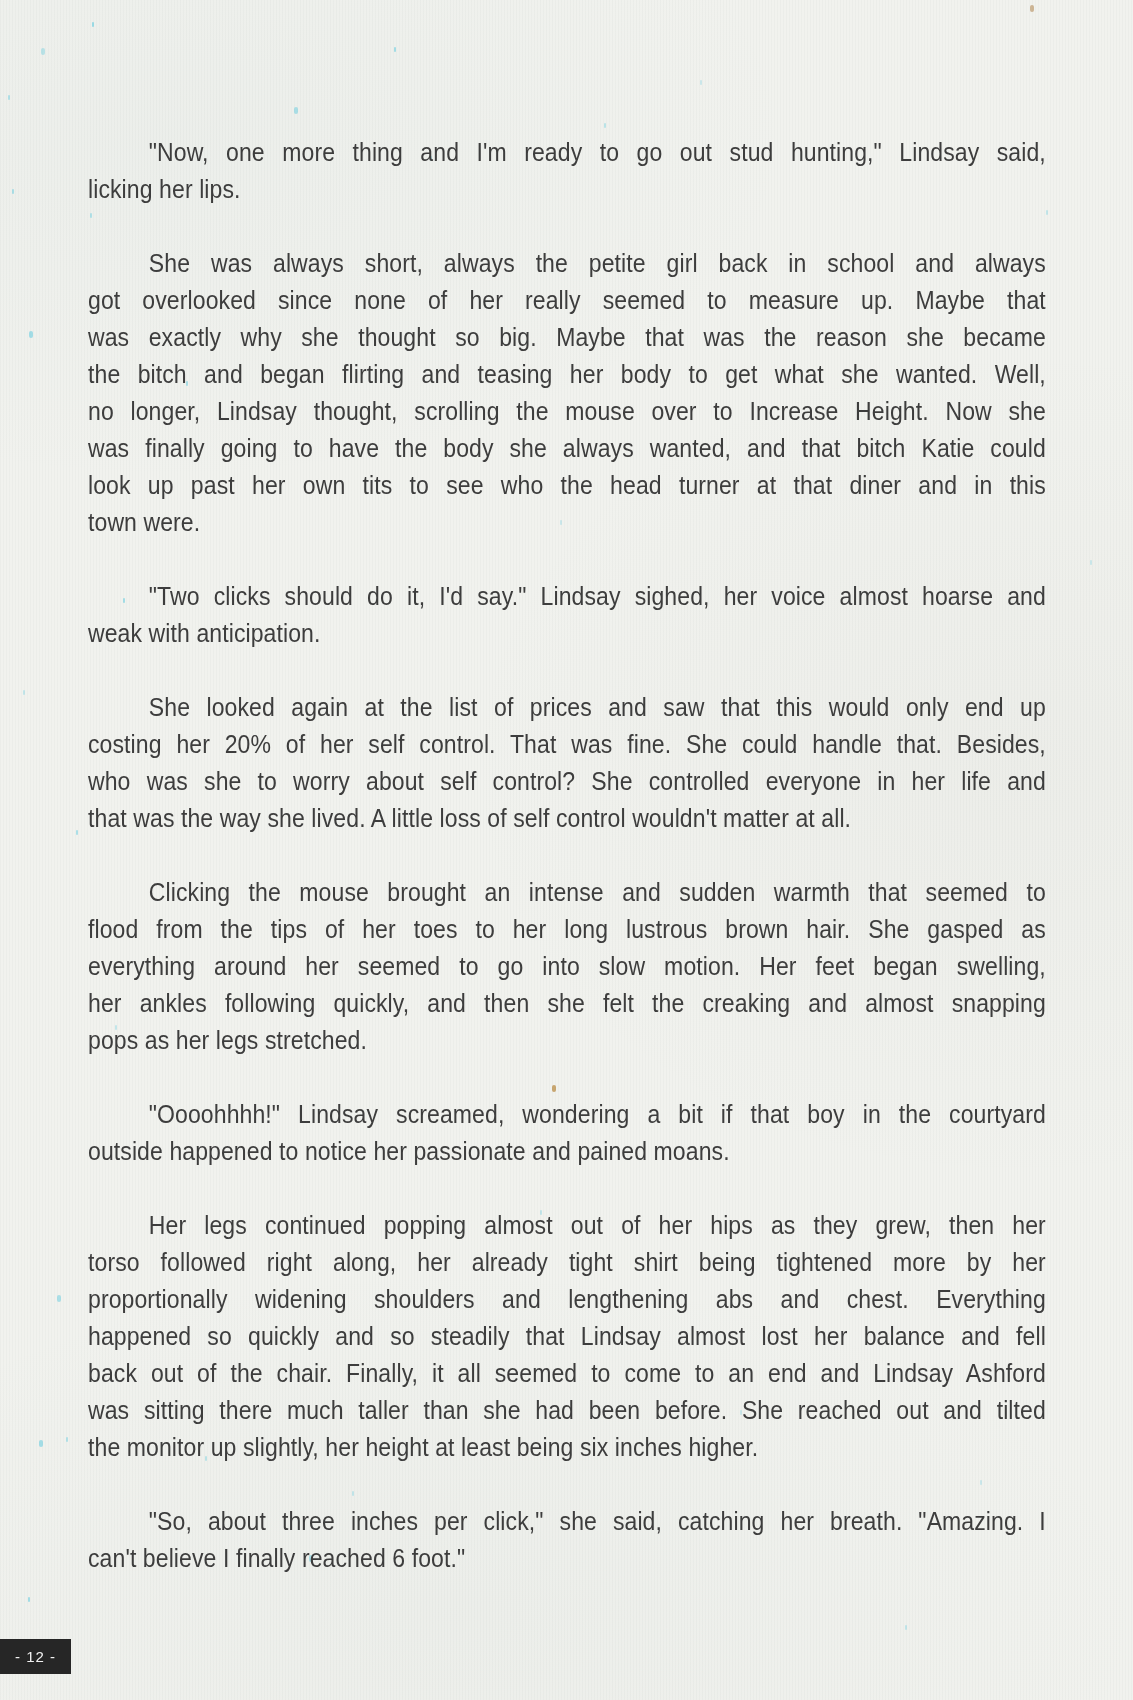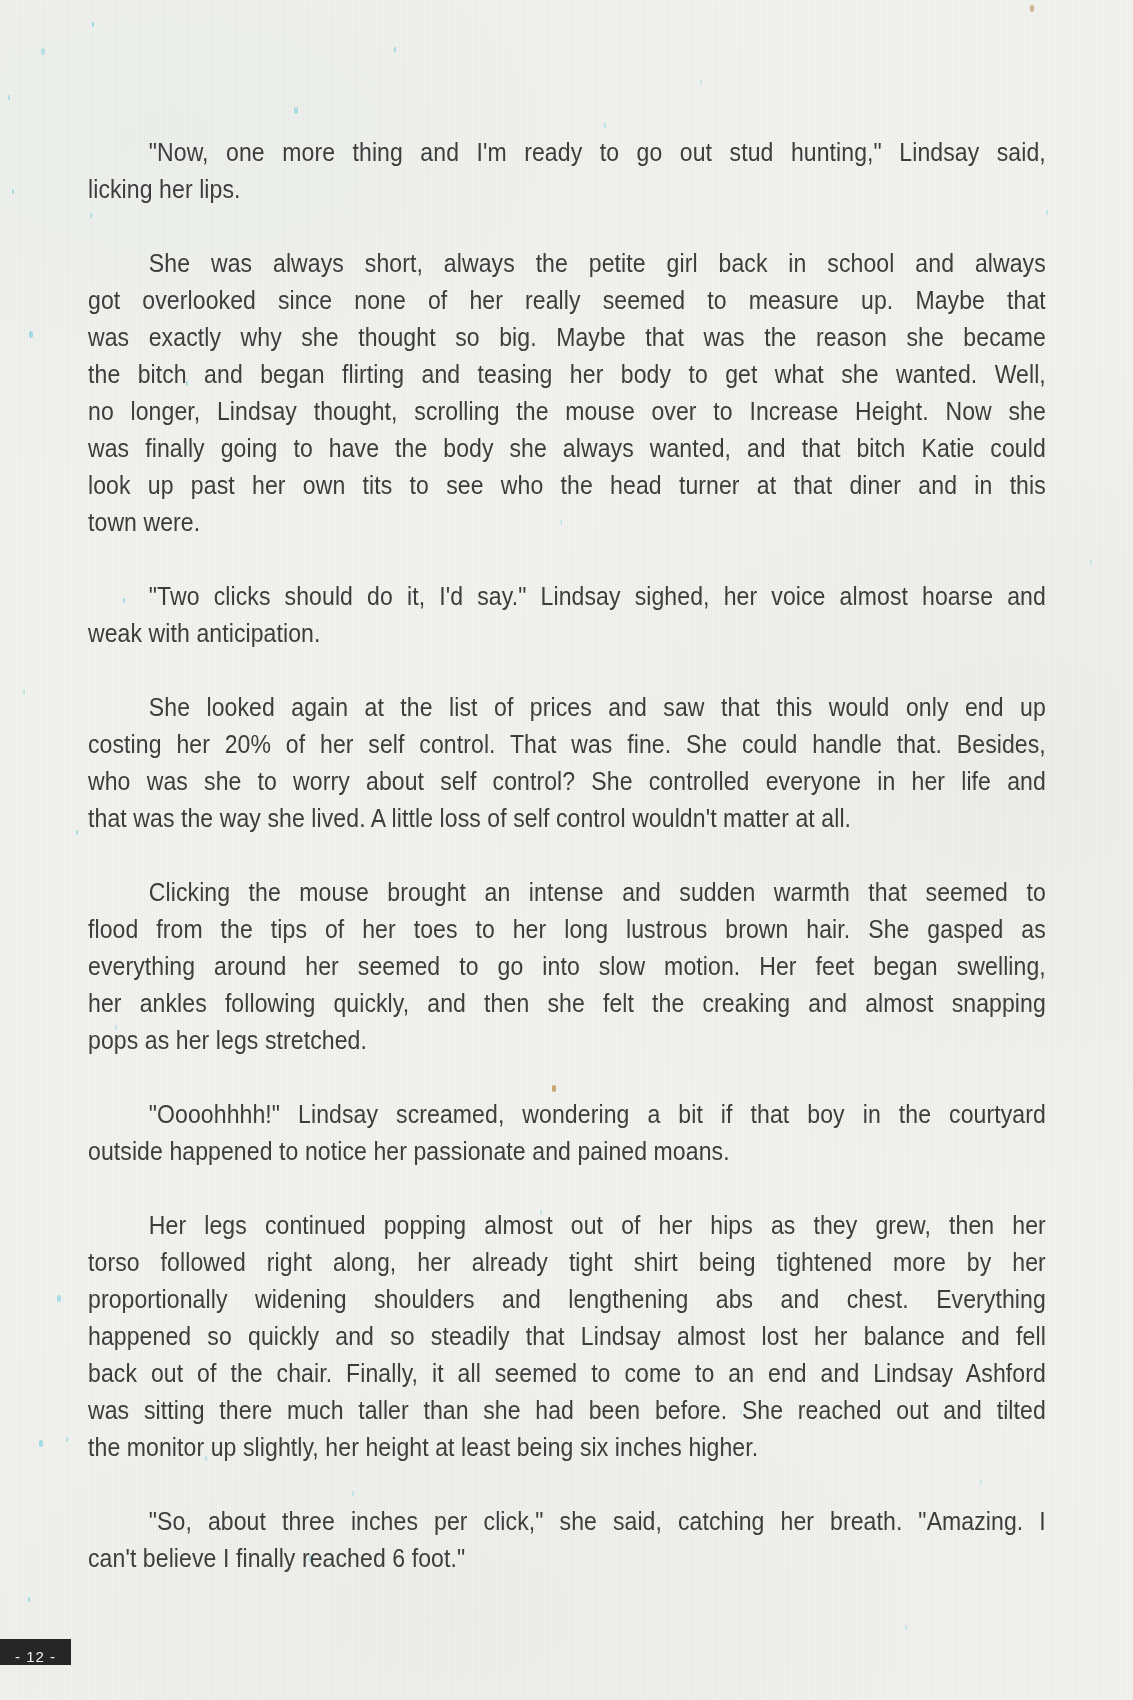--- a/index.html
+++ b/index.html
@@ -94,21 +94,21 @@
     overflow: hidden;
     white-space: normal;
   }
   .line.last { text-align-last: left; }
   .line.first { text-indent: 66px; }
   .page-badge {
     position: absolute;
     left: 0;
     top: 1639px;
     width: 71px;
-    height: 26px;
+    height: 35px;
     background: var(--badge-bg, #262626);
     color: var(--badge-text, #f2f2f2);
     font-size: 15px;
     line-height: 35px;
     text-align: center;
     letter-spacing: 1px;
   }
 </style>
 </head>
 <body>

